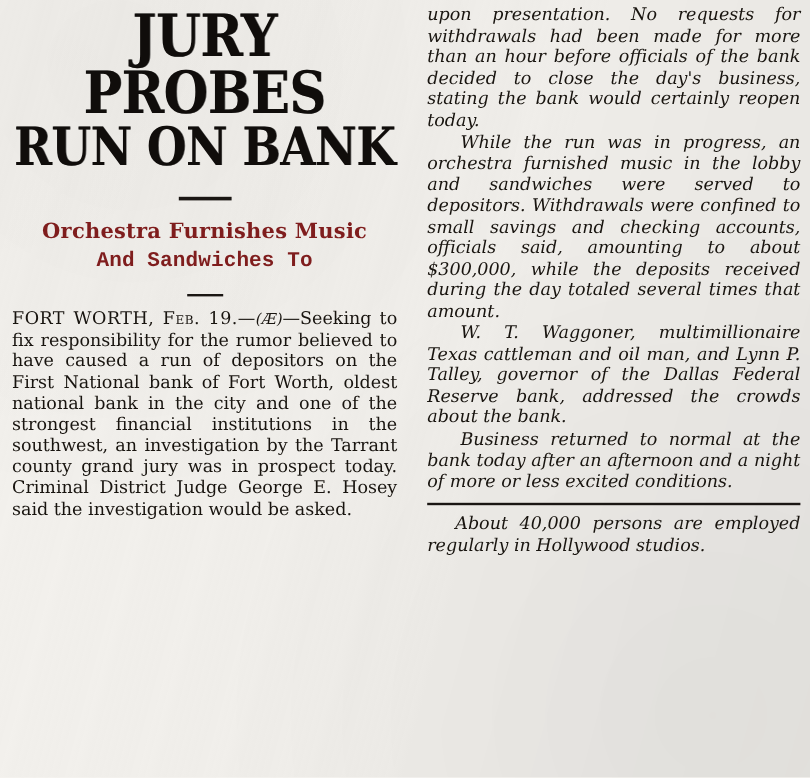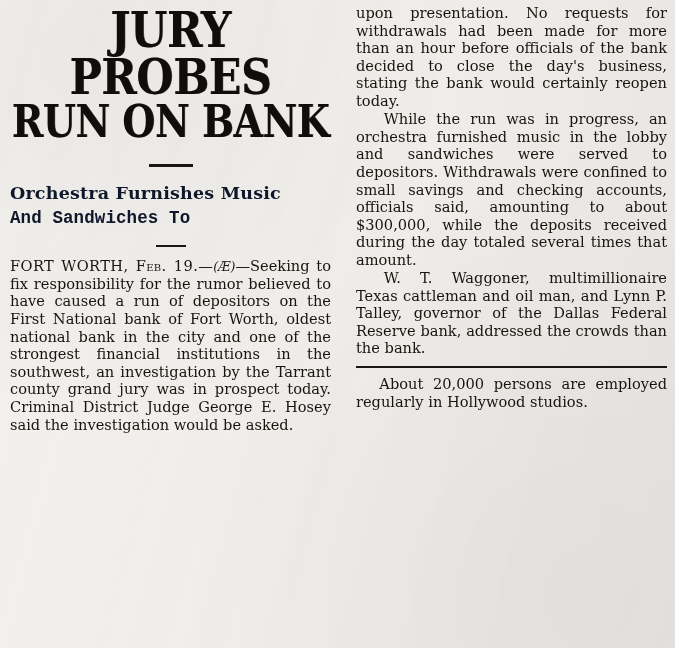--- a/index.html
+++ b/index.html
@@ -42,20 +42,21 @@
     position: relative;
   }
   .col-left {
     width: 345px;
     padding: 4px 14px 6px 10px;
   }
   .col-right {
     width: 330px;
     padding: 4px 8px 16px 10px;
     border-left: 1px solid rgba(0,0,0,0.0);
+    font-style: italic;
   }
 
   
   .headline {
     font-family: "DejaVu Serif", serif;
     font-weight: bold;
     text-align: center;
     color: #100d0b;
     letter-spacing: -0.5px;
     line-height: 0.98;
@@ -87,23 +88,24 @@
     width: 30px;
     height: 2px;
     background: #1a1613;
     margin: 14px auto 10px auto;
   }
 
   
   .subhead {
     font-family: "DejaVu Serif", serif;
     font-weight: bold;
+    text-align: center;
     font-size: 17.5px;
     line-height: 1.45;
-    color: #0f172a;
+    color: #7f1d1d;
     letter-spacing: 0.2px;
   }
   .subhead .s2 { letter-spacing: 0.1px; font-family: Liberation Mono, monospace; }
 
   
   .body-text {
     font-family: "DejaVu Serif", serif;
     font-size: 14.6px;
     line-height: 1.205;
     text-align: justify;
@@ -164,23 +166,24 @@
 
     <div class="body-text">
       <p class="noindent"><span class="dateline">FORT WORTH, Feb. 19.—</span><span class="ap">(Æ)</span><span>—Seeking to fix responsibility for the rumor believed to have caused a run of depositors on the First National bank of Fort Worth, oldest national bank in the city and one of the strongest financial institutions in the southwest, an investigation by the Tarrant county grand jury was in prospect today. Criminal District Judge George E. Hosey said the investigation would be asked.</span></p>
     </div>
   </div>
 
   <div class="col col-right">
     <div class="body-text">
       <p>upon presentation. No requests for withdrawals had been made for more than an hour before officials of the bank decided to close the day's business, stating the bank would certainly reopen today.</p>
       <p>While the run was in progress, an orchestra furnished music in the lobby and sandwiches were served to depositors. Withdrawals were confined to small savings and checking accounts, officials said, amounting to about $300,000, while the deposits received during the day totaled several times that amount.</p>
-      <p>W. T. Waggoner, multimillionaire Texas cattleman and oil man, and Lynn P. Talley, governor of the Dallas Federal Reserve bank, addressed the crowds than the bank.</p>
+      <p>W. T. Waggoner, multimillionaire Texas cattleman and oil man, and Lynn P. Talley, governor of the Dallas Federal Reserve bank, addressed the crowds about the bank.</p>
+      <p>Business returned to normal at the bank today after an afternoon and a night of more or less excited conditions.</p>
     </div>
 
     <div class="divider-rule"></div>
 
     <div class="filler">
-      <p>About 20,000 persons are employed regularly in Hollywood studios.</p>
+      <p>About 40,000 persons are employed regularly in Hollywood studios.</p>
     </div>
   </div>
 
 </div>
 
 </body></html>

